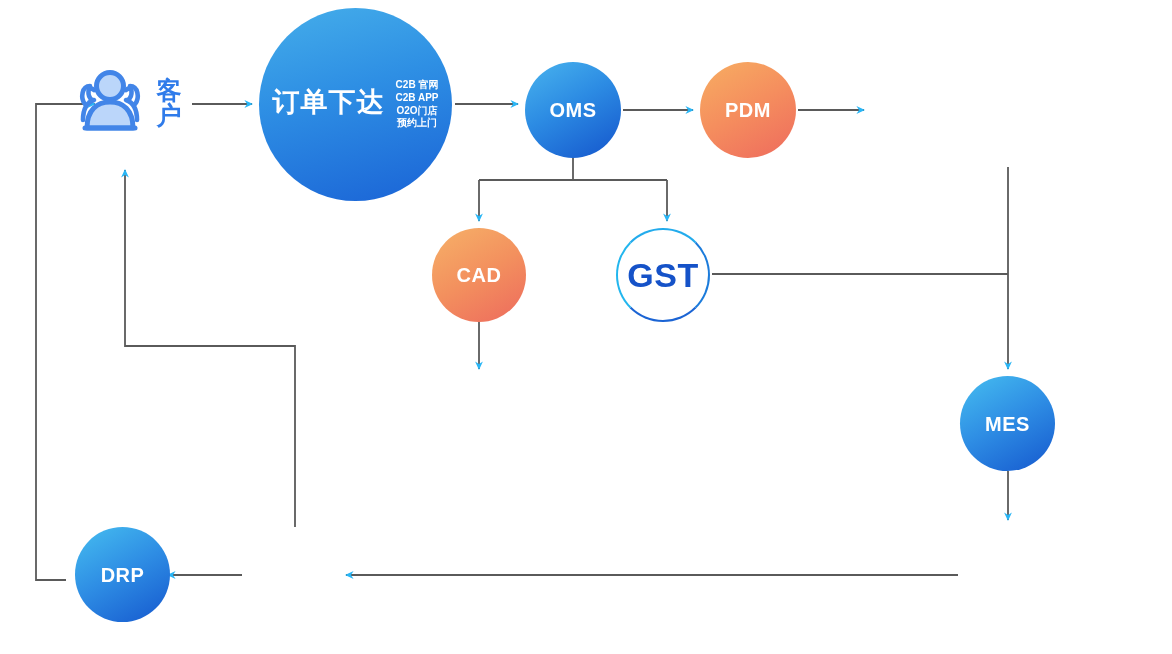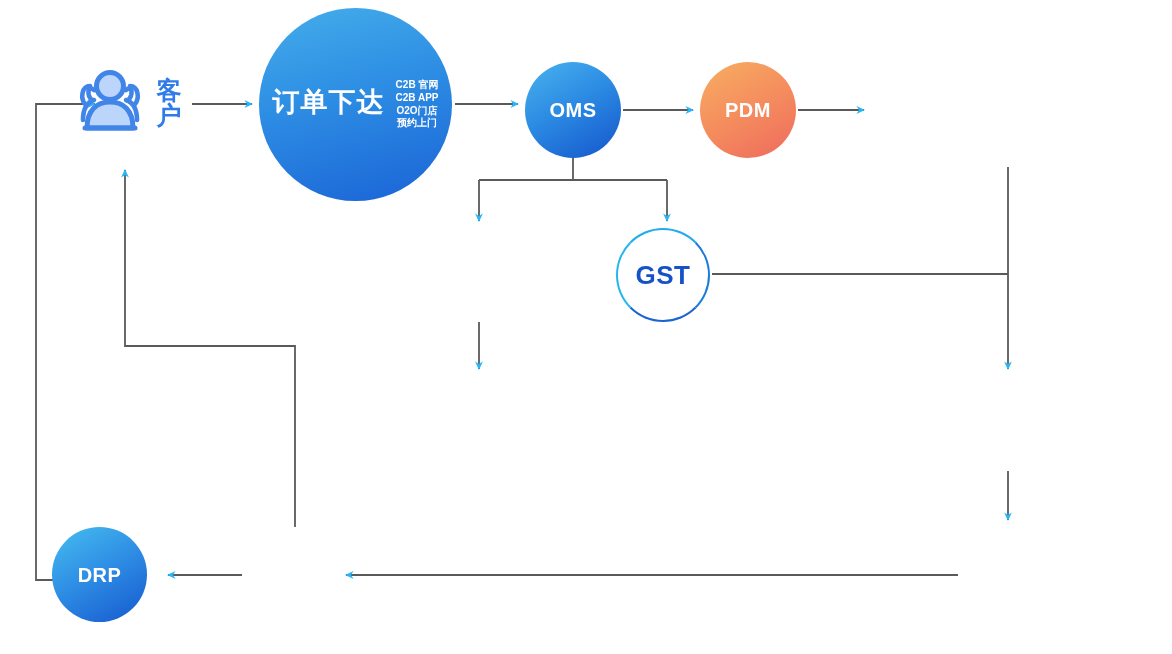--- a/index.html
+++ b/index.html
@@ -161,34 +161,34 @@
   
   #wms {
     left: 244px;
     top: 527px;
     width: 95px;
     height: 95px;
     background: linear-gradient(150deg, #46BEF0 0%, #2E8DE4 48%, #1558CE 100%);
   }
   
   #drp {
-    left: 52px;
+    left: 75px;
     top: 527px;
     width: 95px;
     height: 95px;
     background: linear-gradient(150deg, #46BEF0 0%, #2E8DE4 48%, #1558CE 100%);
   }
 
   .node-label {
     font-size: 20px;
     font-weight: bold;
     letter-spacing: 0.5px;
     line-height: 1;
   }
-  #gst .node-label { font-size: 26px; }
+  #gst .node-label { font-size: 34px; }
 </style>
 </head>
 <body>
 
 <div id="canvas">
 
   <svg id="wires" viewBox="0 0 1172 654" width="1172" height="654">
     <defs>
       <marker id="ah-r" markerWidth="9" markerHeight="9" refX="7.6" refY="4.5" orient="auto" markerUnits="userSpaceOnUse">
         <path d="M0,0.6 L8.6,4.5 L0,8.4 L2.6,4.5 Z" fill="#29B6F6"></path>
@@ -270,26 +270,32 @@
 
   <div class="node circle" id="oms">
     <span class="node-label">OMS</span>
   </div>
 
   <div class="node circle" id="pdm">
     <span class="node-label">PDM</span>
   </div>
 
 
+  <div class="node circle" id="cad">
+    <span class="node-label">CAD</span>
+  </div>
 
   <div class="node circle" id="gst">
     <span class="node-label">GST</span>
   </div>
 
 
+  <div class="node circle" id="mes">
+    <span class="node-label">MES</span>
+  </div>
 
 
 
   <div class="node circle" id="drp">
     <span class="node-label">DRP</span>
   </div>
 
 </div>
 
 </body></html>

